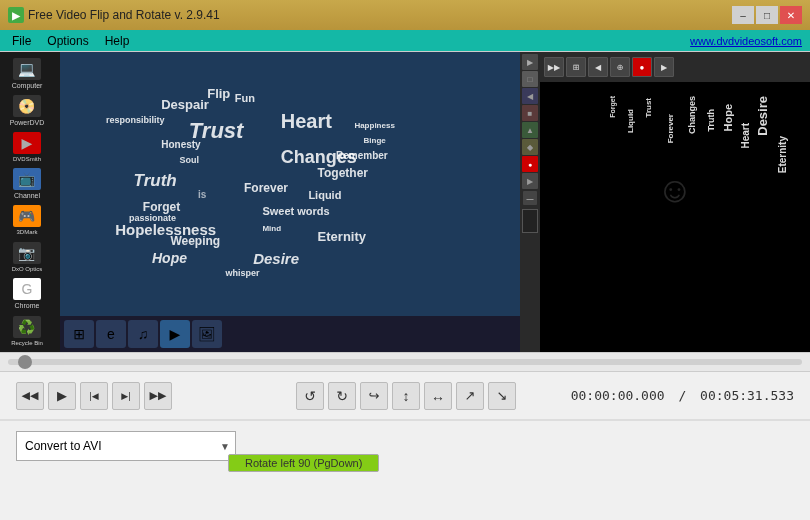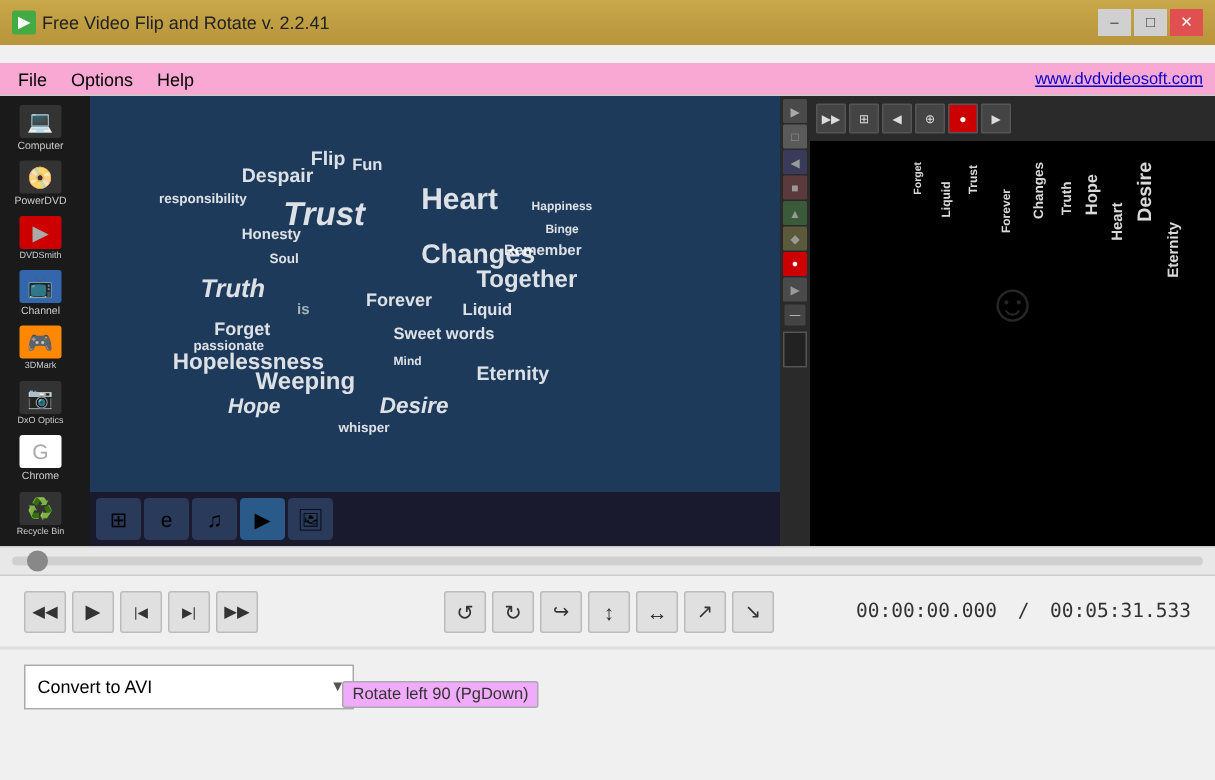--- a/index.html
+++ b/index.html
@@ -58,28 +58,27 @@
       align-items: center;
       justify-content: center;
       color: #333;
     }
     .win-btn-minimize { background: #d0d0d0; }
     .win-btn-maximize { background: #d0d0d0; }
     .win-btn-close { background: #e05050; color: white; }
 
     
     #menu-bar {
-      background: #f9a8d4;
+      background: #14b8a6;
       height: 22px;
       display: flex;
       align-items: center;
       padding: 0 4px;
       border-bottom: 1px solid #ccc;
       justify-content: space-between;
-      margin-top: 12px;
     }
     #menu-items {
       display: flex;
       gap: 0;
     }
     .menu-item {
       padding: 2px 8px;
       cursor: pointer;
       font-size: 12px;
       color: #000;
@@ -310,23 +309,23 @@
       margin-left: auto;
       font-size: 13px;
       color: #333;
       font-family: monospace;
       white-space: nowrap;
     }
 
     
     #tooltip {
       position: absolute;
-      background: #f0abfc;
+      background: #84cc16;
       border: 1px solid #aaa;
-      padding: 2px 6px;
+      padding: 2px 16px;
       font-size: 11px;
       color: #333;
       z-index: 100;
       pointer-events: none;
       border-radius: 2px;
     }
 
     
     #bottom-bar {
       background: #f0f0f0;
@@ -436,21 +435,21 @@
       writing-mode: vertical-rl;
       transform: rotate(180deg);
     }
   </style>
 </head>
 <body>
 
 <div id="title-bar">
   <div id="title-bar-left">
     <div id="app-icon">▶</div>
-    <span id="title-text">Free Video Flip and Rotate v. 2.2.41</span>
+    <span id="title-text">Free Video Flip and Rotate v. 2.9.41</span>
   </div>
   <div id="window-controls">
     <button class="win-btn win-btn-minimize">–</button>
     <button class="win-btn win-btn-maximize">□</button>
     <button class="win-btn win-btn-close">✕</button>
   </div>
 </div>
 
 <div id="menu-bar">
   <div id="menu-items">
@@ -524,22 +523,22 @@
             <span class="wc" style="font-size:13px;left:22%;top:17%">Despair</span>
             <span class="wc" style="font-size:10px;left:22%;top:33%">Honesty</span>
             <span class="wc" style="font-size:17px;left:16%;top:45%;font-style:italic">Truth</span>
             <span class="wc" style="font-size:12px;left:18%;top:56%">Forget</span>
             <span class="wc" style="font-size:15px;left:12%;top:64%">Hopelessness</span>
             <span class="wc" style="font-size:14px;left:20%;top:75%;font-style:italic">Hope</span>
             <span class="wc" style="font-size:15px;left:42%;top:75%;font-style:italic">Desire</span>
             <span class="wc" style="font-size:13px;left:56%;top:67%">Eternity</span>
             <span class="wc" style="font-size:11px;left:44%;top:58%">Sweet words</span>
             <span class="wc" style="font-size:12px;left:40%;top:49%">Forever</span>
-            <span class="wc" style="font-size:16px;left:56%;top:43%">Together</span>
-            <span class="wc" style="font-size:16px;left:24%;top:69%">Weeping</span>
+            <span class="wc" style="font-size:12px;left:56%;top:43%">Together</span>
+            <span class="wc" style="font-size:12px;left:24%;top:69%">Weeping</span>
             <span class="wc" style="font-size:11px;left:54%;top:52%">Liquid</span>
             <span class="wc" style="font-size:9px;left:36%;top:82%">whisper</span>
             <span class="wc" style="font-size:9px;left:10%;top:24%">responsibility</span>
             <span class="wc" style="font-size:10px;left:60%;top:37%">Remember</span>
             <span class="wc" style="font-size:11px;left:38%;top:15%">Fun</span>
             <span class="wc" style="font-size:9px;left:15%;top:61%">passionate</span>
             <span class="wc" style="font-size:13px;left:32%;top:13%">Flip</span>
             <span class="wc" style="font-size:8px;left:64%;top:26%">Happiness</span>
             <span class="wc" style="font-size:8px;left:66%;top:32%">Binge</span>
             <span class="wc" style="font-size:9px;left:26%;top:39%">Soul</span>

